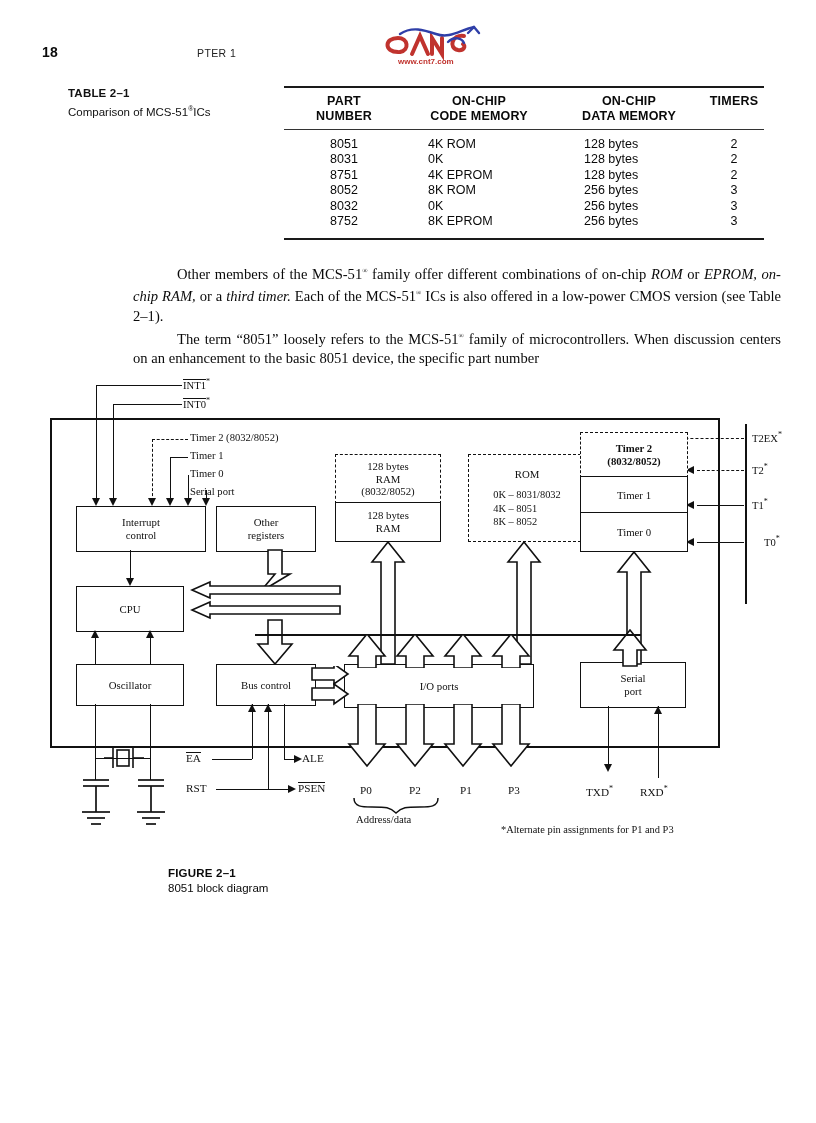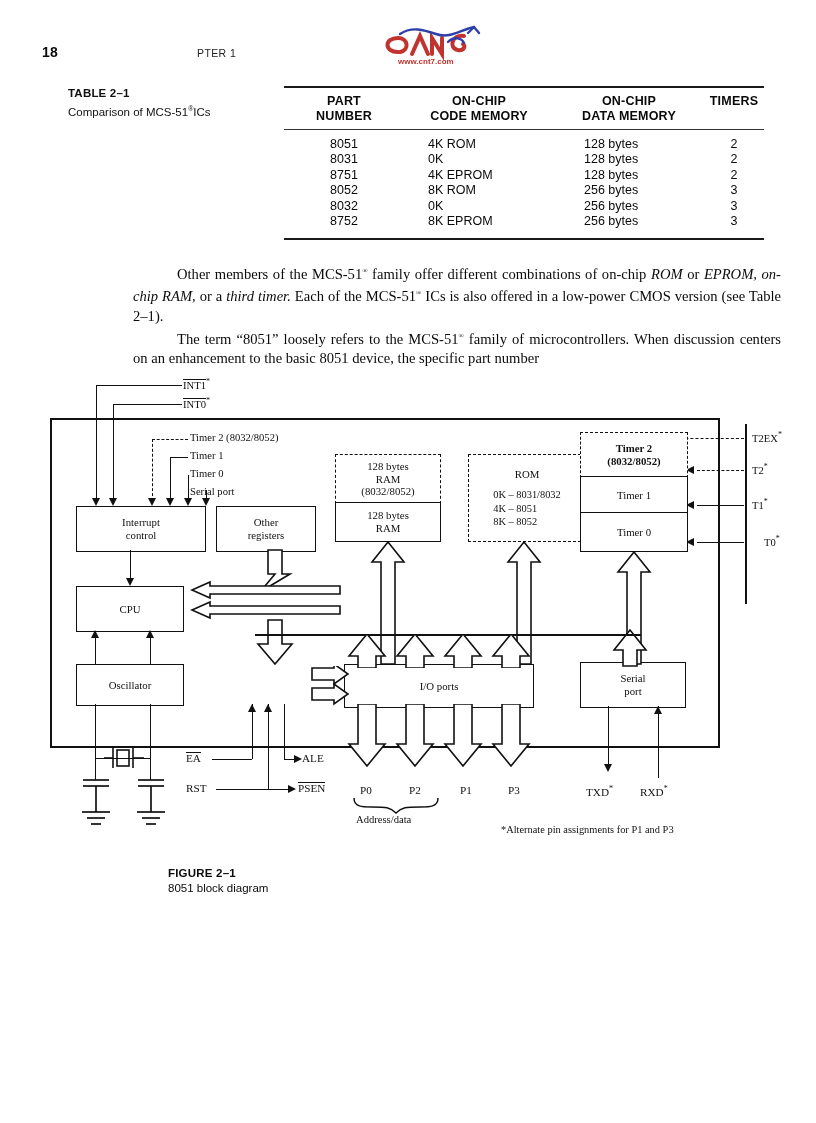--- a/index.html
+++ b/index.html
@@ -253,20 +253,23 @@
     </div>
     <div class="ln v" style="left:95px;top:266px;height:26px;"></div>
     <div class="arrowup" style="left:91px;top:258px;"></div>
     <div class="ln v" style="left:150px;top:266px;height:26px;"></div>
     <div class="arrowup" style="left:146px;top:258px;"></div>
 
     <div class="box" style="left:216px;top:134px;width:98px;height:44px;">
       <div><span>Other</span><br><span>registers</span></div>
     </div>
 
+    <div class="box" style="left:216px;top:292px;width:98px;height:40px;">
+      <div><span>Bus control</span></div>
+    </div>
 
     <div class="box dash" style="left:335px;top:82px;width:104px;height:48px;">
       <div><span>128 bytes</span><br><span>RAM</span><br><span>(8032/8052)</span></div>
     </div>
     <div class="box" style="left:335px;top:130px;width:104px;height:38px;">
       <div><span>128 bytes</span><br><span>RAM</span></div>
     </div>
 
     <div class="box dash" style="left:468px;top:82px;width:116px;height:86px;flex-direction:column;justify-content:center;">
       <div style="margin-bottom:8px;">ROM</div>

